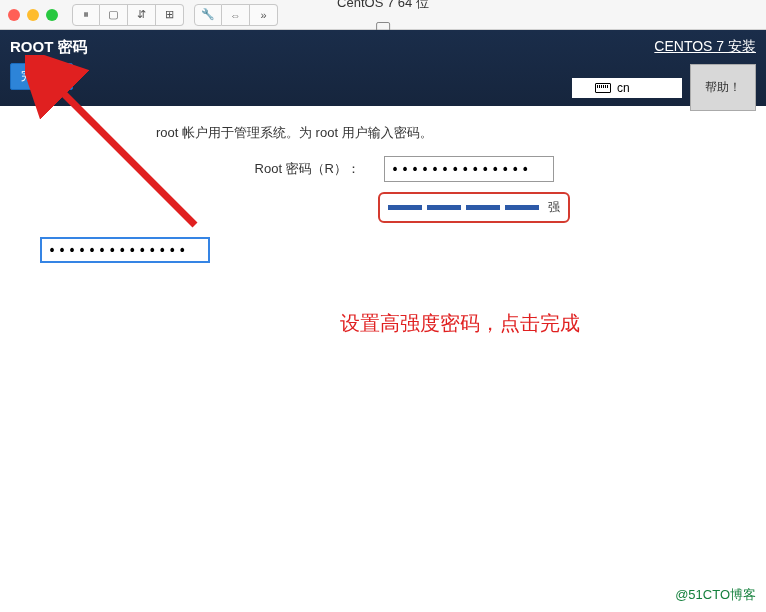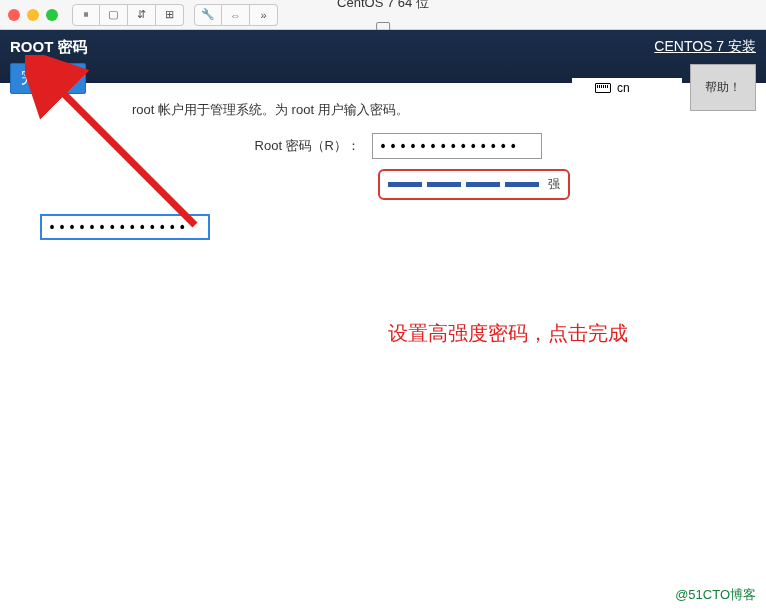--- a/index.html
+++ b/index.html
@@ -15,45 +15,45 @@
     .tb-group { display: flex; gap: 0; margin-left: 14px; }
     .tb-btn { width: 28px; height: 22px; border: 1px solid #c8c8c8; background: #fafafa; display: flex; align-items: center; justify-content: center; font-size: 11px; color: #555; }
     .tb-btn:first-child { border-radius: 4px 0 0 4px; }
     .tb-btn:last-child { border-radius: 0 4px 4px 0; }
     .tb-btn:not(:first-child) { border-left: none; }
     
     .tb-title { position: absolute; left: 50%; transform: translateX(-50%); font-size: 13px; color: #333; display: flex; align-items: center; gap: 10px; flex-direction: column; }
     .tb-right { margin-left: auto; font-size: 12px; color: #333; display: flex; align-items: center; gap: 6px; }
     .docicon { width: 14px; height: 14px; border: 1px solid #888; border-radius: 2px; }
     
-    .header { height: 53px; background: linear-gradient(180deg, #1a2d4a 0%, #16253d 100%); display: flex; align-items: flex-start; padding: 8px 10px 0 10px; position: relative; }
+    .header { height: 76px; background: linear-gradient(180deg, #1a2d4a 0%, #16253d 100%); display: flex; align-items: flex-start; padding: 8px 10px 0 10px; position: relative; }
     .header-left { color: #fff; }
     .header-title { font-size: 15px; font-weight: bold; margin-bottom: 6px; }
-    .done-btn { background: #2d84d8; color: #fff; border: 1px solid #1a6cbf; padding: 4px 10px; font-size: 16px; cursor: pointer; border-radius: 2px; }
+    .done-btn { background: #2d84d8; color: #fff; border: 1px solid #1a6cbf; padding: 4px 10px; font-size: 12px; cursor: pointer; border-radius: 2px; }
     .header-right { margin-left: auto; text-align: right; color: #fff; }
     .header-right-title { font-size: 14px; margin-bottom: 8px; text-decoration: underline; }
     .header-right-row { display: flex; gap: 8px; justify-content: flex-end; align-items: center; }
     .kb-ind { background: #fff; color: #000; padding: 3px 23px; font-size: 12px; display: flex; align-items: center; gap: 6px; min-width: 110px; }
     .kb-icon { width: 16px; height: 10px; border: 1px solid #000; border-radius: 1px; position: relative; }
     .kb-icon::after { content: ''; position: absolute; top: 1px; left: 1px; right: 1px; height: 3px; background: repeating-linear-gradient(90deg, #000 0 1px, transparent 1px 2px); }
     .help-btn { background: #d8d8d8; border: 1px solid #aaa; padding: 14px 14px; font-size: 12px; color: #333; cursor: pointer; }
     
     .content { padding: 18px 40px; font-size: 13px; color: #333; }
-    .desc { text-align: left; margin-left: 92px; margin-bottom: 14px; }
+    .desc { text-align: left; margin-left: 116px; margin-bottom: 14px; }
     .form-row { display: flex; align-items: center; margin-bottom: 10px; }
-    .label { width: 160px; text-align: right; margin-right: 12px; margin-left: 160px; }
+    .label { width: 160px; text-align: right; margin-right: 24px; margin-left: 160px; }
     .pw-input { width: 170px; height: 26px; border: 1px solid #999; padding: 0 6px; font-family: monospace; letter-spacing: 2px; }
     .pw-input.active { border: 2px solid #3584e4; outline: none; }
     
     .strength-wrap { margin-left: 338px; margin-bottom: 14px; }
     .strength-box { border: 2px solid #d43a2f; border-radius: 6px; padding: 5px 8px; display: inline-flex; align-items: center; gap: 3px; width: 192px; justify-content: space-between; }
     .strength-seg { width: 34px; height: 5px; background: #2d5aa8; }
     .strength-label { font-size: 12px; color: #333; margin-left: 4px; }
     
-    .annotation { position: absolute; top: 320px; left: 340px; color: #e02020; font-size: 20px; font-weight: 400; margin-left: 48px; }
+    .annotation { position: absolute; top: 310px; left: 340px; color: #e02020; font-size: 20px; font-weight: 400; }
     
     .arrow { position: absolute; top: 55px; left: 25px; pointer-events: none; }
     
     .watermark { position: absolute; bottom: 8px; right: 10px; color: #15803d; font-size: 13px; }
   </style>
 </head>
 <body>
 
 <div class="titlebar">
   <div class="traffic">

